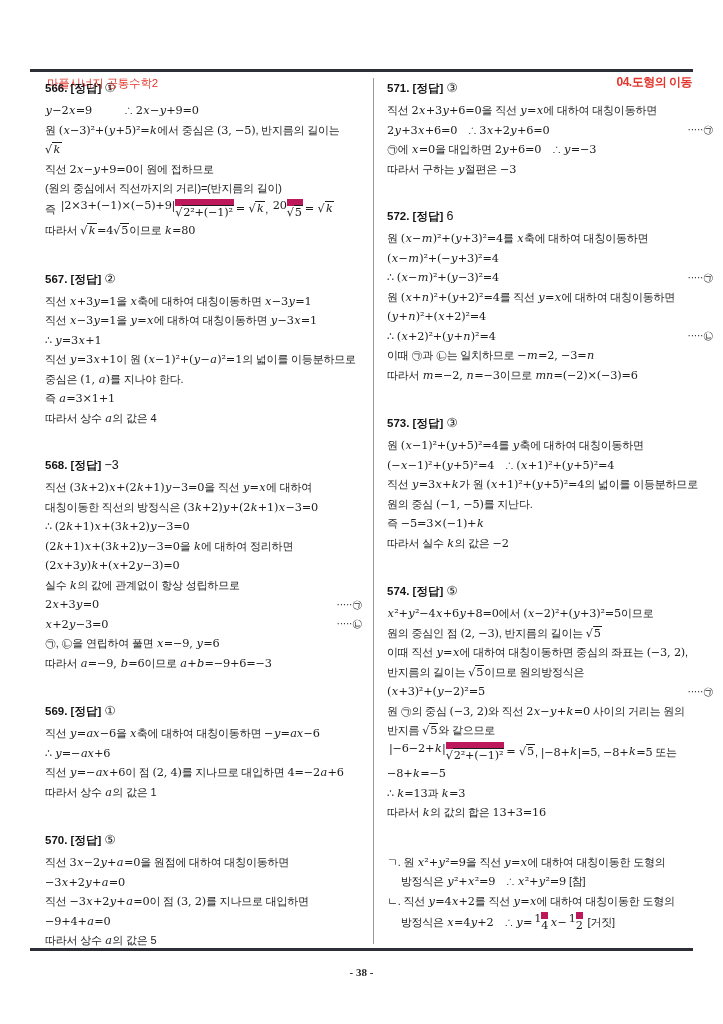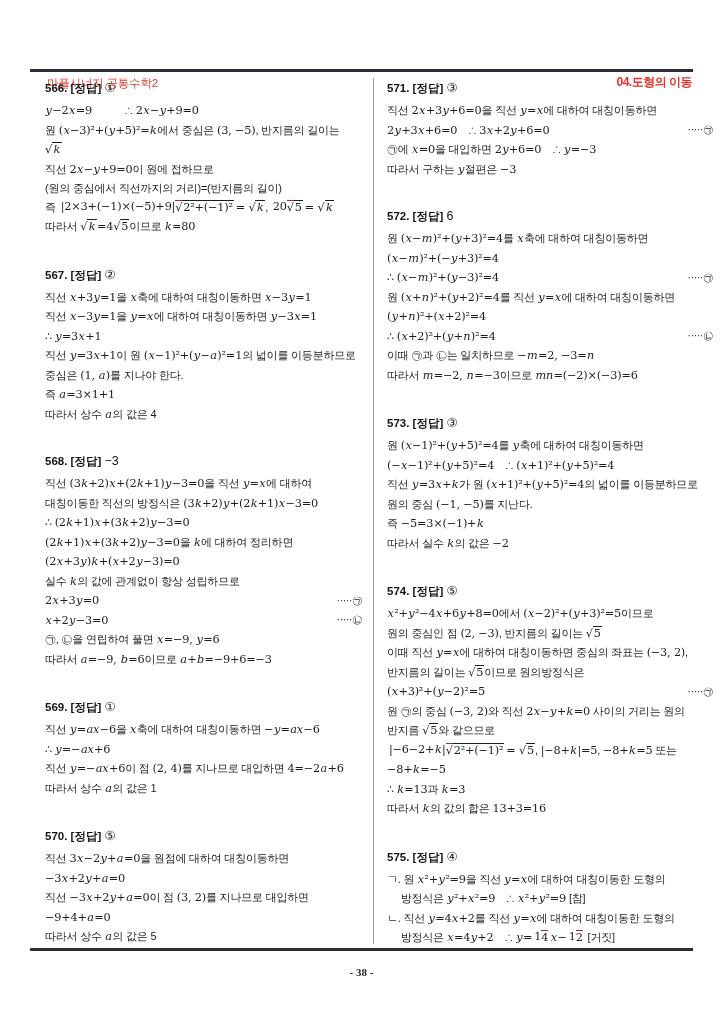--- a/index.html
+++ b/index.html
@@ -24,21 +24,21 @@
   .pans{font-weight:normal;font-size:12.5px;}
   .pline{display:flex;justify-content:space-between;align-items:center;
          font-size:11px;line-height:18.5px;min-height:18.5px;letter-spacing:-0.2px;}
   .ltext{flex:1 1 auto;}
   .lmark{flex:0 0 auto;font-size:10px;color:#222;white-space:nowrap;padding-left:6px;}
   .k{font-family:"Liberation Sans",sans-serif;}
   .m{font-family:"DejaVu Serif",serif;font-size:11.3px;white-space:nowrap;}
   .m i{font-style:italic;padding:0 0.5px;}
   .frac{display:inline-flex;text-align:center;
         vertical-align:middle;margin:1px 2px;line-height:1.3;}
-  .fden{border-top:1px solid #be185d;}
+  .fden{border-top:7px solid #be185d;}
   .sq{white-space:nowrap;}
   .rad{border-top:1px solid #1d1d1f;padding:0 1px;}
 </style>
 </head>
 <body>
 
 <div class="page">
   <div class="header">
     <span class="book-title">마플시너지 공통수학2</span>
     <span class="chapter-title">04.도형의 이동</span>
@@ -271,21 +271,20 @@
             <span class="ltext"><span class="k"></span><span class="m">−8+<i>k</i>=−5</span><span class="k"></span></span>
           </div>
           <div class="pline">
             <span class="ltext"><span class="k">∴ </span><span class="m"><i>k</i>=13</span><span class="k">과 </span><span class="m"><i>k</i>=3</span><span class="k"></span></span>
           </div>
           <div class="pline">
             <span class="ltext"><span class="k">따라서 </span><span class="m"><i>k</i></span><span class="k">의 값의 합은 </span><span class="m">13+3=16</span><span class="k"></span></span>
           </div>
         </div>
         <div class="problem">
-          <div class="phead"><span class="pnum">575.</span> <span class="plab">[정답]</span> <span class="pans">④</span></div>
           <div class="pline">
             <span class="ltext"><span class="k">ㄱ. 원 </span><span class="m"><i>x</i>²+<i>y</i>²=9</span><span class="k">을 직선 </span><span class="m"><i>y</i>=<i>x</i></span><span class="k">에 대하여 대칭이동한 도형의</span></span>
           </div>
           <div class="pline">
             <span class="ltext"><span class="k">　 방정식은 </span><span class="m"><i>y</i>²+<i>x</i>²=9</span><span class="k">　∴ </span><span class="m"><i>x</i>²+<i>y</i>²=9</span><span class="k"> [참]</span></span>
           </div>
           <div class="pline">
             <span class="ltext"><span class="k">ㄴ. 직선 </span><span class="m"><i>y</i>=4<i>x</i>+2</span><span class="k">를 직선 </span><span class="m"><i>y</i>=<i>x</i></span><span class="k">에 대하여 대칭이동한 도형의</span></span>
           </div>
           <div class="pline">

